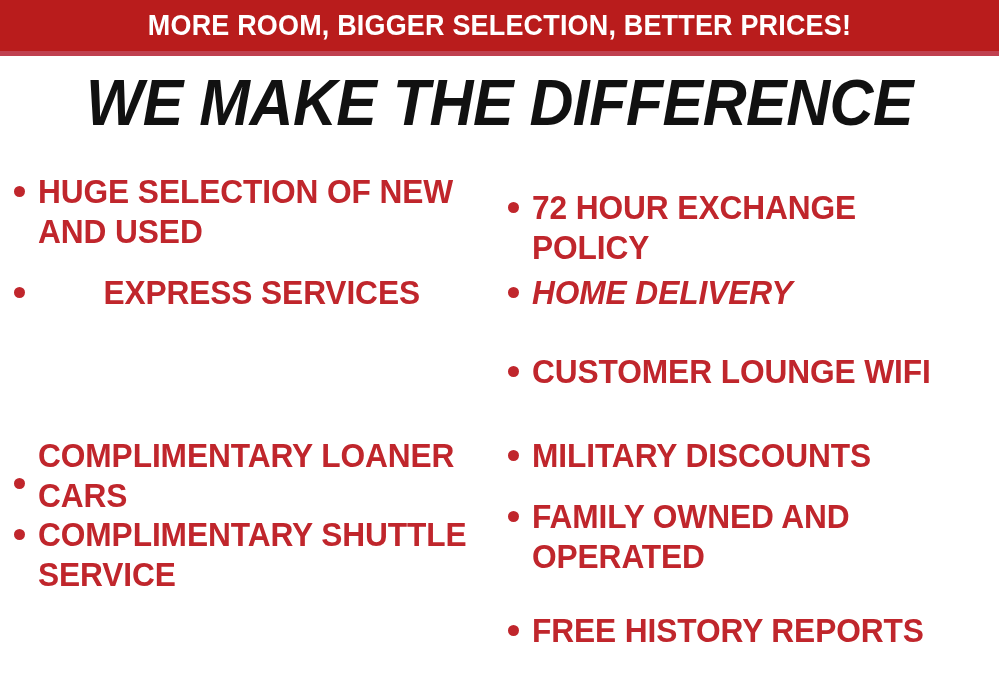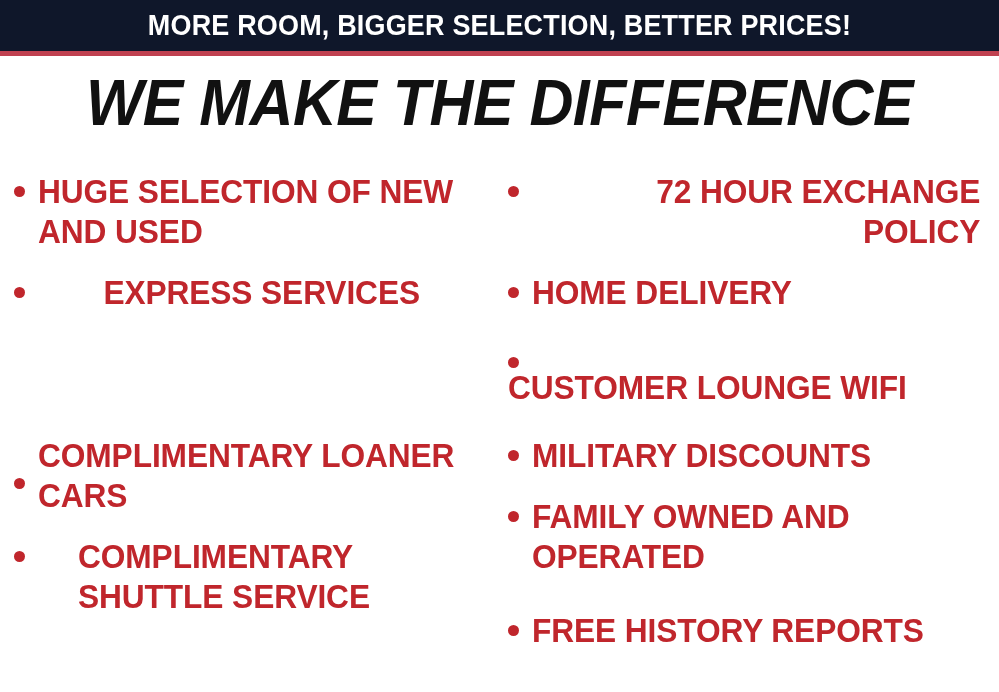--- a/index.html
+++ b/index.html
@@ -19,21 +19,21 @@
     overflow: hidden;
   }
 
   
   .promo-bar {
     position: absolute;
     left: 0;
     top: 0;
     width: 999px;
     height: 56px;
-    background: #0f172a;
+    background: #b91c1c;
     box-sizing: border-box;
   }
   .promo-bar-underline {
     position: absolute;
     left: 0;
     bottom: 0;
     width: 999px;
     height: 5px;
     background: #c04150;
   }
@@ -137,35 +137,35 @@
           <span class="bullet-text">HUGE SELECTION OF NEW AND USED</span>
         </div>
         <div class="bullet-item" style="top: 113px; text-align: center;">
           <span class="bullet-dot"></span>
           <span class="bullet-text">EXPRESS SERVICES</span>
         </div>
         <div class="bullet-item" style="top: 276px; align-items: center;">
           <span class="bullet-dot"></span>
           <span class="bullet-text">COMPLIMENTARY LOANER CARS</span>
         </div>
-        <div class="bullet-item" style="top: 377px; gap: 40px;">
+        <div class="bullet-item" style="top: 355px;">
           <span class="bullet-dot"></span>
           <span class="bullet-text">COMPLIMENTARY SHUTTLE SERVICE</span>
         </div>
       </div>
     <div class="col col-right" id="col-right">
-        <div class="bullet-item" style="top: 12px; text-align: right;">
+        <div class="bullet-item" style="top: 28px;">
           <span class="bullet-dot"></span>
           <span class="bullet-text">72 HOUR EXCHANGE POLICY</span>
         </div>
-        <div class="bullet-item" style="top: 113px;">
+        <div class="bullet-item" style="top: 113px; font-style: italic;">
           <span class="bullet-dot"></span>
           <span class="bullet-text">HOME DELIVERY</span>
         </div>
-        <div class="bullet-item" style="top: 183px; flex-direction: column;">
+        <div class="bullet-item" style="top: 192px;">
           <span class="bullet-dot"></span>
           <span class="bullet-text">CUSTOMER LOUNGE WIFI</span>
         </div>
         <div class="bullet-item" style="top: 276px;">
           <span class="bullet-dot"></span>
           <span class="bullet-text">MILITARY DISCOUNTS</span>
         </div>
         <div class="bullet-item" style="top: 337px;">
           <span class="bullet-dot"></span>
           <span class="bullet-text">FAMILY OWNED AND OPERATED</span>

